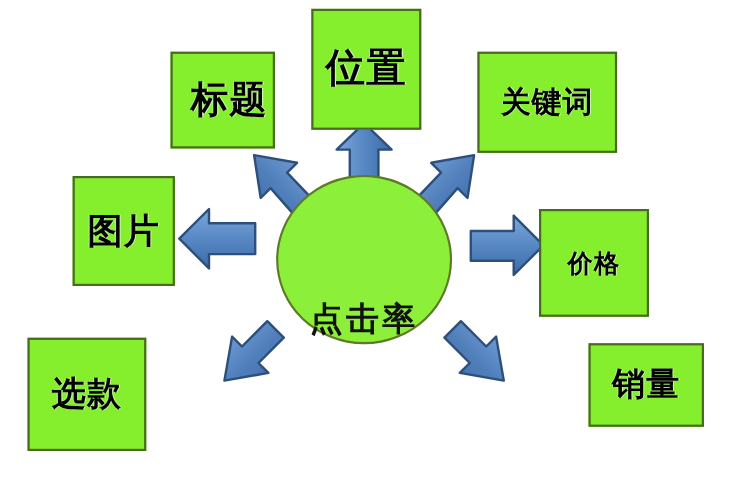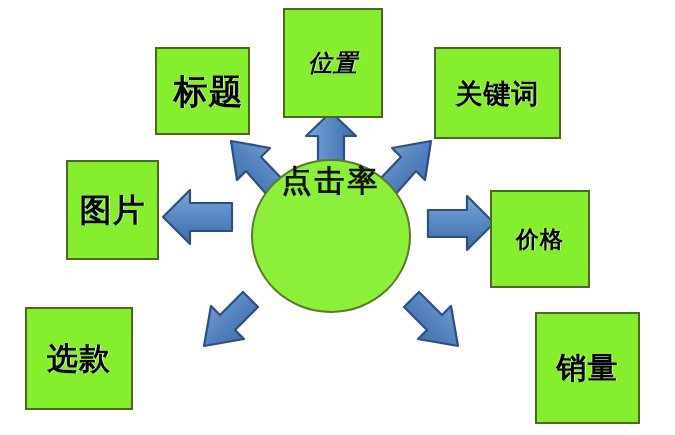--- a/index.html
+++ b/index.html
@@ -36,21 +36,21 @@
       1px 0 0 rgba(255,255,255,0.55),
       -1px 0 0 rgba(255,255,255,0.25);
   }
   .center-node {
     position: absolute;
     box-sizing: border-box;
     background: #8cf03a;
     border: 2px solid #5d7a27;
     border-radius: 50%;
     display: flex;
-    align-items: flex-start;
+    align-items: flex-end;
     justify-content: center;
   }
   .center-label {
     color: #111111;
     font-weight: bold;
     letter-spacing: 3px;
     white-space: nowrap;
   }
   .arrow-layer {
     position: absolute;
@@ -119,21 +119,21 @@
     <g>
       <path d="M 419 292 L 442 315 L 451 306 L 458 346 L 418 339 L 427 330 L 404 307 Z" fill="url(#gradD2)" stroke="#2d4f7c" stroke-width="2.2" stroke-linejoin="round"></path>
     </g>
   </svg>
 
   <div class="center-node" style="left:251px; top:159px; width:160px; height:154px;">
     <span class="center-label" style="font-size:30px;">点击率</span>
   </div>
 
   <div class="node-box" style="left:283px; top:8px; width:100px; height:110px;">
-    <span class="node-label" style="font-size:24px;font-style:italic;">位置</span>
+    <span class="node-label" style="font-size:36px;">位置</span>
   </div>
 
   <div class="node-box" style="left:155px; top:47px; width:95px; height:88px;">
     <span class="node-label" style="font-size:34px;margin-left:12px;">标题</span>
   </div>
 
   <div class="node-box" style="left:434px; top:47px; width:127px; height:92px;">
     <span class="node-label" style="font-size:27px;">关键词</span>
   </div>
 
@@ -142,17 +142,17 @@
   </div>
 
   <div class="node-box" style="left:490px; top:190px; width:100px; height:98px;">
     <span class="node-label" style="font-size:23px;font-family:Liberation Serif, serif;">价格</span>
   </div>
 
   <div class="node-box" style="left:25px; top:307px; width:108px; height:103px;">
     <span class="node-label" style="font-size:31px;">选款</span>
   </div>
 
-  <div class="node-box" style="left:535px; top:312px; width:105px; height:112px;">
+  <div class="node-box" style="left:535px; top:312px; width:105px; height:76px;">
     <span class="node-label" style="font-size:30px;">销量</span>
   </div>
 
 </div>
 
 </body></html>

